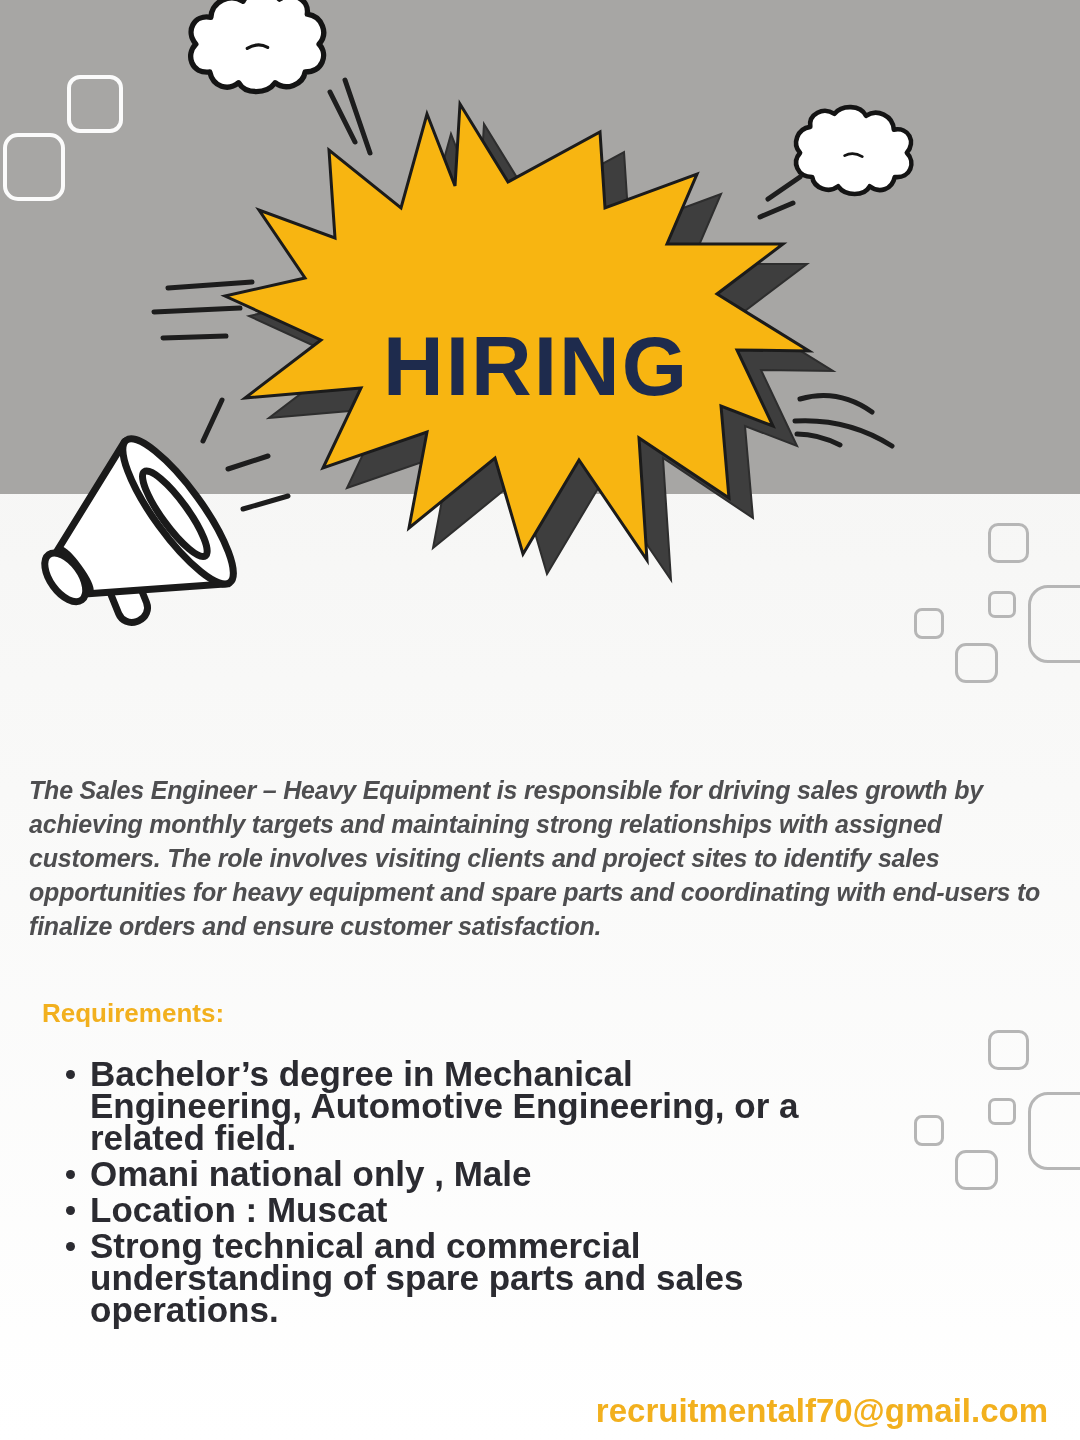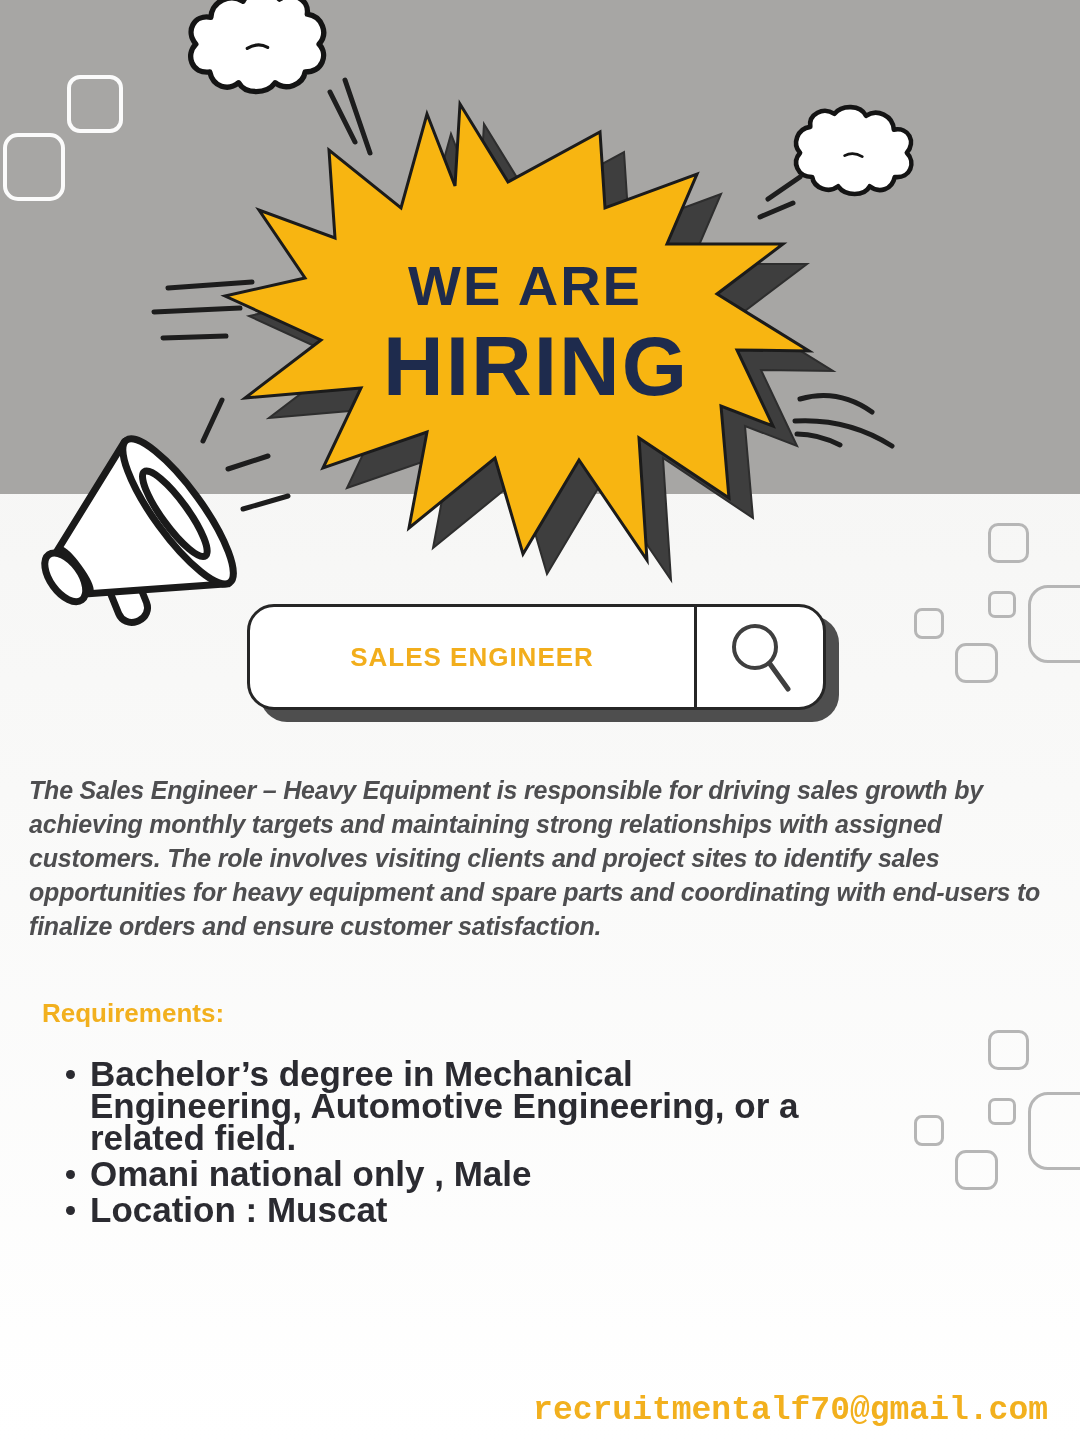--- a/index.html
+++ b/index.html
@@ -44,40 +44,39 @@
   
   .req-heading{position:absolute;left:42px;top:998px;font-size:26px;font-weight:800;color:#f2b01e;text-align:right;}
   .req-list{position:absolute;left:62px;top:1058px;width:748px;margin:0;padding:0;list-style:none;}
   .req-list li{position:relative;padding-left:28px;margin-bottom:4px;font-size:35px;line-height:32px;
                font-weight:700;color:#2b2b31;}
   .req-list li::before{content:"";position:absolute;left:4px;top:12px;width:9px;height:9px;
                border-radius:50%;background:#2b2b31;}
 
   
   .email{position:absolute;right:32px;top:1392px;font-size:33px;font-weight:800;color:#f2b01e;
-         text-decoration:none;font-family:Liberation Mono, monospace;}
+         text-decoration:none;}
 </style>
 </head>
 <body>
 
 <div class="poster">
 
   <div class="gray-band"></div>
 
   <div class="wsq" style="left:67px;top:75px;width:48px;height:50px;"></div>
   <div class="wsq" style="left:3px;top:133px;width:54px;height:60px;border-radius:15px;"></div>
 
   <div class="burst">
     <svg width="640" height="492" viewBox="0 0 640 492">
       <g transform="translate(24,20)">
         <polygon fill="#3e3e3e" stroke="#2e2e2e" stroke-width="2" points="255,8 303,86 395,36 400,112 492,78 462,148 578,148 512,198 604,255 532,254 568,330 516,310 524,402 434,342 442,464 374,364 318,458 290,362 204,432 222,336 118,372 156,292 40,302 116,244 20,200 100,182 54,114 130,142 124,54 196,112 222,18 250,90"></polygon>
       </g>
       <polygon fill="#f8b511" stroke="#1b1b1b" stroke-width="3" points="255,8 303,86 395,36 400,112 492,78 462,148 578,148 512,198 604,255 532,254 568,330 516,310 524,402 434,342 442,464 374,364 318,458 290,362 204,432 222,336 118,372 156,292 40,302 116,244 20,200 100,182 54,114 130,142 124,54 196,112 222,18 250,90"></polygon>
     </svg>
-    <div class="headline line1">WE ARE</div>
     <div class="headline line2">HIRING</div>
   </div>
 
   <svg class="cloud" style="left:183px;top:-14px;" width="150" height="112" viewBox="0 0 140 100">
     <path d="M25,78 C8,80 2,62 12,52 C2,40 10,24 26,27 C27,12 44,4 56,12 C62,0 82,0 90,10 C102,2 118,10 116,24 C130,26 136,42 127,52 C136,62 130,78 114,78 C112,90 96,96 86,88 C78,99 58,99 52,88 C42,96 28,92 25,78 Z" fill="#ffffff" stroke="#141414" stroke-width="5" stroke-linejoin="round"></path>
     <path d="M60,56 Q70,50 79,55" fill="none" stroke="#141414" stroke-width="3" stroke-linecap="round"></path>
   </svg>
   <svg class="cloud" style="left:788px;top:94px;" width="130" height="114" viewBox="0 0 140 100">
     <g transform="translate(140,0) scale(-1,1)">
       <path d="M25,78 C8,80 2,62 12,52 C2,40 10,24 26,27 C27,12 44,4 56,12 C62,0 82,0 90,10 C102,2 118,10 116,24 C130,26 136,42 127,52 C136,62 130,78 114,78 C112,90 96,96 86,88 C78,99 58,99 52,88 C42,96 28,92 25,78 Z" fill="#ffffff" stroke="#141414" stroke-width="5" stroke-linejoin="round"></path>
@@ -107,44 +106,34 @@
     <g transform="rotate(-36 118 140)" stroke="#1a1a1a" stroke-width="7" fill="#ffffff" stroke-linejoin="round" stroke-linecap="round">
       <rect x="66" y="140" width="30" height="66" rx="14" transform="rotate(14 81 173)"></rect>
       <path d="M46,102 L168,52 L168,228 L46,152 Z"></path>
       <ellipse cx="170" cy="140" rx="24" ry="88"></ellipse>
       <ellipse cx="166" cy="140" rx="13" ry="52" fill="none"></ellipse>
       <ellipse cx="40" cy="127" rx="15" ry="28"></ellipse>
       <path d="M52,101 C58,108 58,146 52,153" fill="none"></path>
     </g>
   </svg>
 
-  <div class="searchbar">
-    <div class="search-field">
-      <span class="search-value">SALES ENGINEER</span>
-    </div>
-    <div class="search-btn">
-      <svg width="72" height="84" viewBox="0 0 72 84">
-        <circle cx="31" cy="32" r="21" fill="none" stroke="#3f3f3f" stroke-width="4"></circle>
-        <line x1="46" y1="49" x2="64" y2="74" stroke="#3f3f3f" stroke-width="5" stroke-linecap="round"></line>
-      </svg>
-    </div>
-  </div>
 
   <p class="description">The Sales Engineer – Heavy Equipment is responsible for driving sales growth by achieving monthly targets and maintaining strong relationships with assigned customers. The role involves visiting clients and project sites to identify sales opportunities for heavy equipment and spare parts and coordinating with end-users to finalize orders and ensure customer satisfaction.</p>
 
   <div class="req-heading">Requirements:</div>
   <ul class="req-list">
 
       <li><span>Bachelor’s degree in Mechanical Engineering, Automotive Engineering, or a related field.</span></li>
 
 
       <li><span>Omani national only , Male</span></li>
 
       <li><span>Location : Muscat</span></li>
 
+      <li><span>Strong technical and commercial understanding of spare parts and sales operations.</span></li>
     </ul>
 
   <div class="gsq" style="left:988px;top:523px;width:35px;height:34px;"></div>
   <div class="gsq" style="left:988px;top:591px;width:22px;height:21px;border-radius:7px;"></div>
   <div class="gsq" style="left:914px;top:608px;width:24px;height:25px;border-radius:8px;"></div>
   <div class="gsq" style="left:955px;top:643px;width:37px;height:34px;border-radius:11px;"></div>
   <div class="gsq" style="left:1028px;top:585px;width:85px;height:72px;border-radius:20px;"></div>
 
   <div class="gsq" style="left:988px;top:1030px;width:35px;height:34px;"></div>
   <div class="gsq" style="left:988px;top:1098px;width:22px;height:21px;border-radius:7px;"></div>

